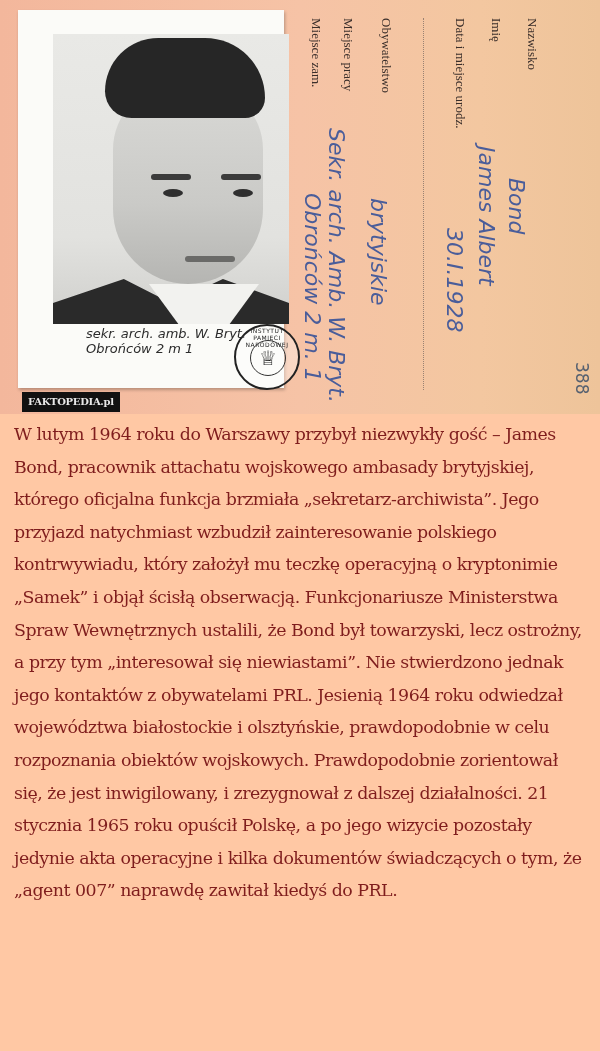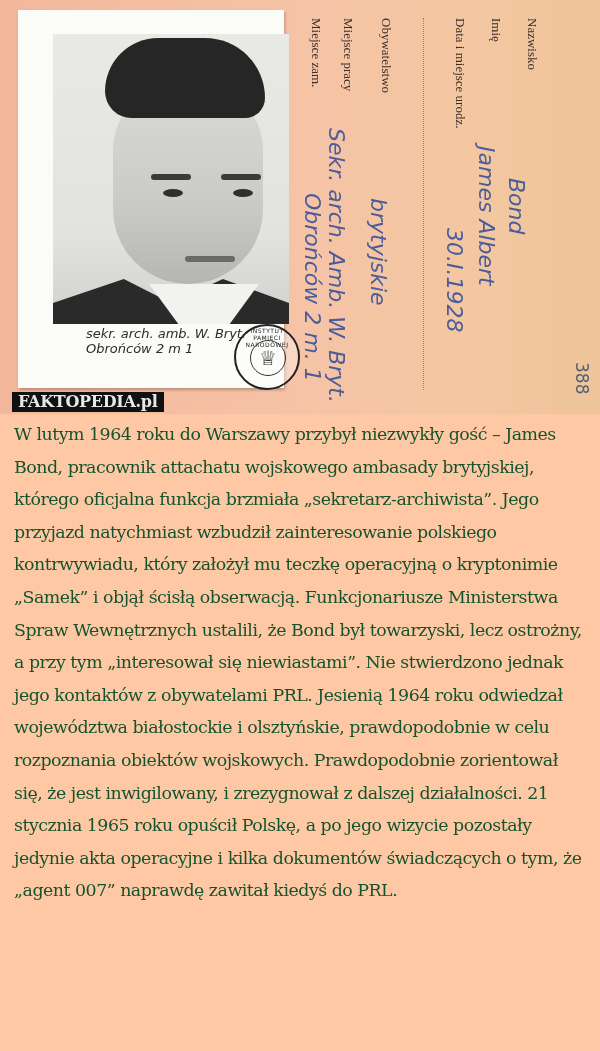--- a/index.html
+++ b/index.html
@@ -83,29 +83,29 @@
   .field-line {
     position: absolute; top: 18px; bottom: 20px; width: 0;
     border-left: 1px dotted #9a8272;
   }
   .archive-num {
     position: absolute; left: 572px; top: 362px;
     writing-mode: vertical-rl; font-family: "DejaVu Sans", sans-serif;
     font-size: 17px; color: #556070;
   }
   .brand {
-    position: absolute; left: 12px; top: 392px; height: 20px; padding: 0 6px;
+    position: absolute; left: 22px; top: 392px; height: 20px; padding: 0 6px;
     background: #111; color: #e8e8e8;
-    font-family: "DejaVu Serif", serif; font-weight: bold; font-size: 16px; line-height: 20px;
+    font-family: "DejaVu Serif", serif; font-weight: bold; font-size: 10px; line-height: 20px;
     letter-spacing: -0.3px;
   }
   .article {
     position: absolute; left: 14px; top: 418px; width: 576px;
     font-family: "DejaVu Serif", serif; font-size: 17.4px; line-height: 32.6px;
-    color: #14532d; letter-spacing: -0.5px;
+    color: #7f1d1d; letter-spacing: -0.5px;
   }
 </style>
 </head>
 <body>
 
 <div class="doc">
   <div class="photo-mount">
     <div class="photo">
       <div class="face"></div>
       <div class="hair"></div>

